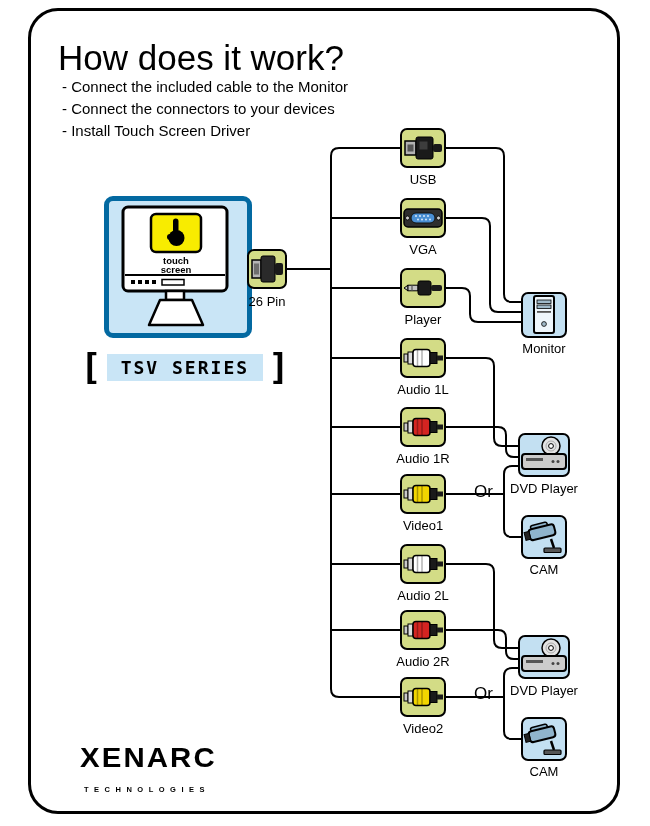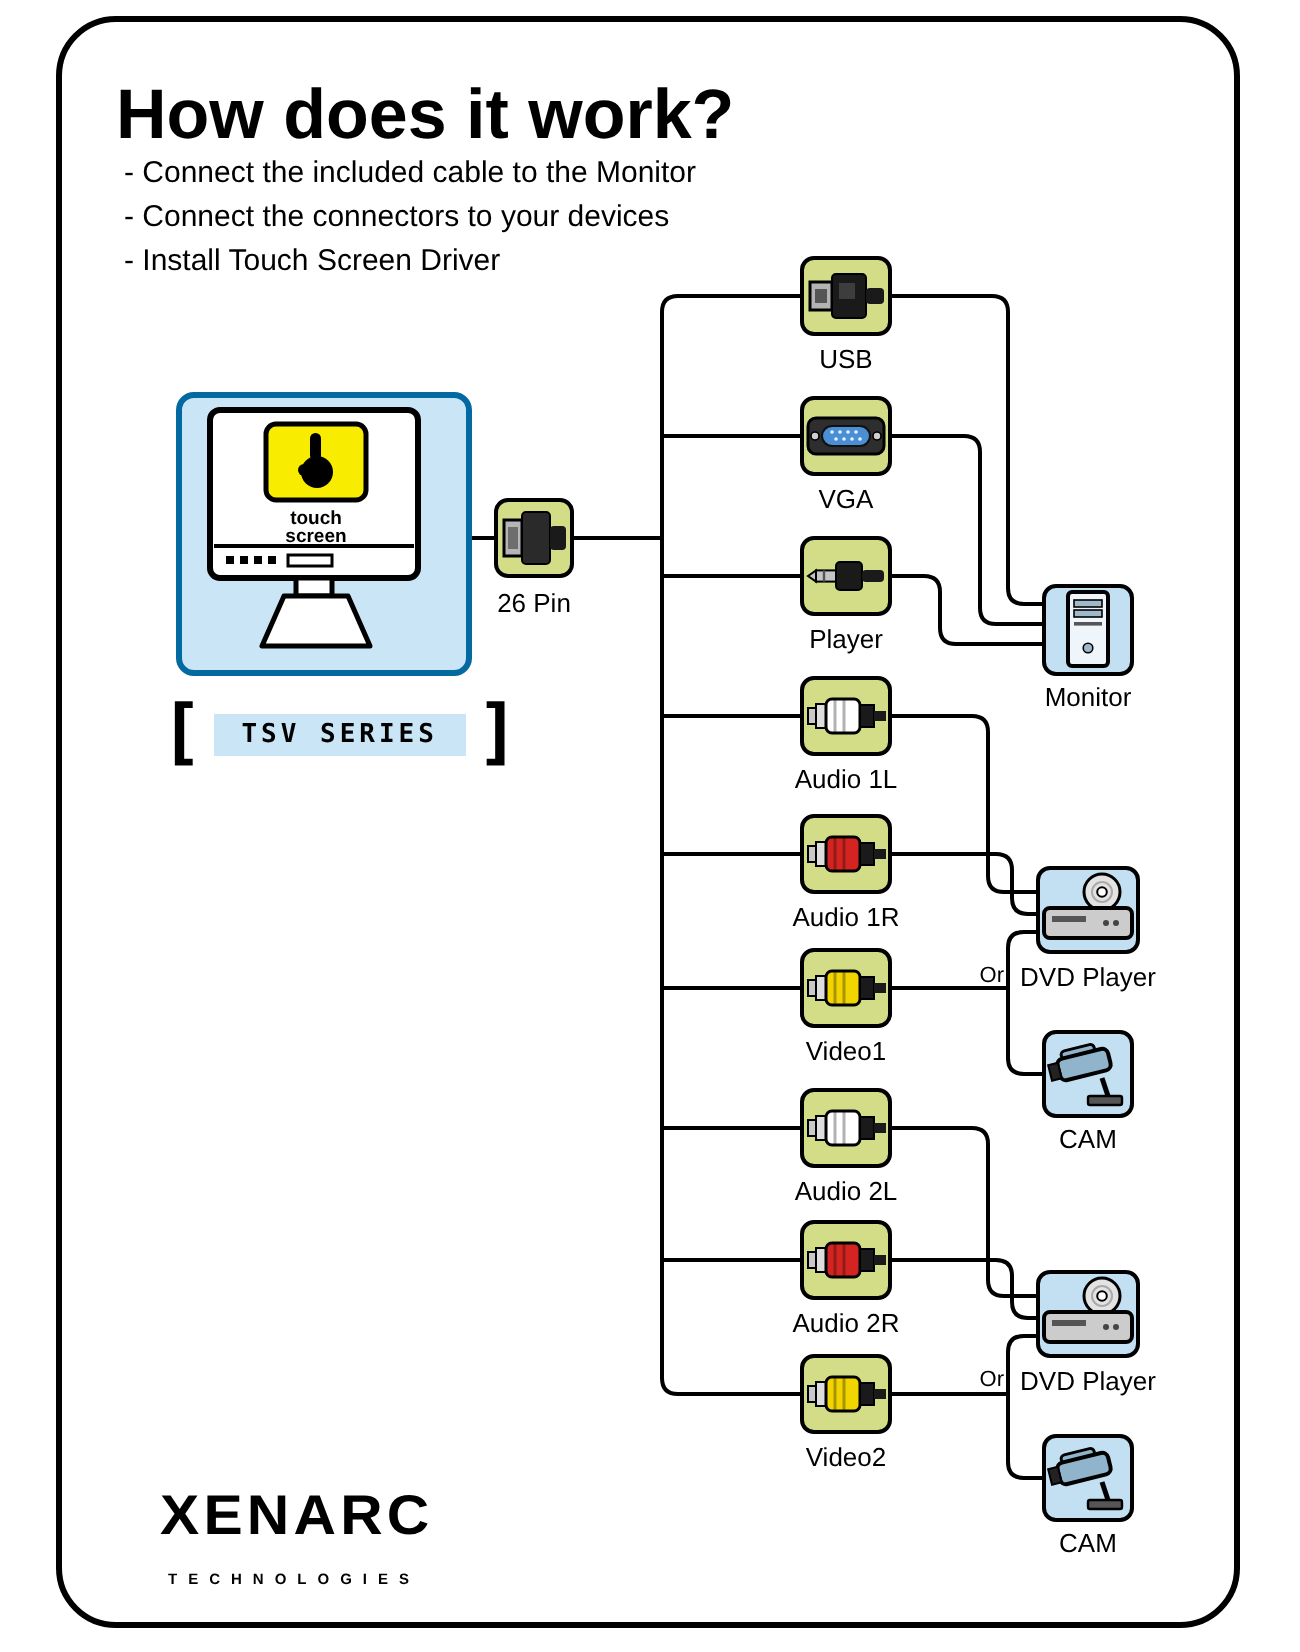--- a/index.html
+++ b/index.html
@@ -1,29 +1,29 @@
 <!DOCTYPE html>
 <html><head>
 <meta charset="utf-8">
 <style>
   html,body{margin:0;padding:0;background:#ffffff;}
   .page{position:relative;width:650px;height:826px;background:#fff;font-family:"Liberation Sans",sans-serif;color:#000;overflow:hidden;}
   .frame{position:absolute;left:28px;top:8px;width:586px;height:800px;border:3px solid #000;border-radius:30px;}
-  .title{position:absolute;left:58px;top:38px;font-size:35px;font-weight:bold;}
+  .title{position:absolute;left:58px;top:38px;font-size:35px;font-weight:normal;}
   .instructions{position:absolute;left:62px;top:76px;font-size:15px;line-height:22px;}
   .lines{position:absolute;left:0;top:0;pointer-events:none;}
-  .monitor-box{position:absolute;left:88px;top:196px;width:148px;height:142px;background:#c9e5f6;border:3px solid #0369a1;border-radius:9px;box-sizing:border-box;}
+  .monitor-box{position:absolute;left:104px;top:196px;width:148px;height:142px;background:#c9e5f6;border:5px solid #0369a1;border-radius:9px;box-sizing:border-box;}
   .series{position:absolute;left:80px;top:352px;display:flex;align-items:center;}
   .series .bracket{font-family:"DejaVu Sans Mono",monospace;font-size:36px;font-weight:bold;line-height:30px;}
-  .series .series-label{background:#c9e5f6;font-family:"DejaVu Sans Mono",monospace;font-weight:bold;font-size:13px;letter-spacing:2px;padding:3px 14px;margin:0 5px;}
+  .series .series-label{background:#c9e5f6;font-family:"DejaVu Sans Mono",monospace;font-weight:bold;font-size:18px;letter-spacing:2px;padding:3px 14px;margin:0 5px;}
   .connector-box{position:absolute;width:46px;height:40px;background:#d3dc86;border:2px solid #000;border-radius:7px;display:flex;align-items:center;justify-content:center;box-sizing:border-box;}
   .cable-box{position:absolute;left:247px;top:249px;width:40px;height:40px;background:#d3dc86;border:2px solid #000;border-radius:7px;display:flex;align-items:center;justify-content:center;box-sizing:border-box;}
   .device-box{position:absolute;background:#c3e0f2;border:2px solid #000;border-radius:7px;display:flex;align-items:center;justify-content:center;box-sizing:border-box;}
   .box-label{position:absolute;font-size:13px;text-align:center;}
-  .or-label{position:absolute;font-size:11px;width:28px;text-align:right;}
+  .or-label{position:absolute;font-size:17px;width:28px;text-align:left;}
   .logo{position:absolute;left:84px;top:742px;width:160px;text-align:left;}
   .logo-name{font-size:28px;font-weight:bold;letter-spacing:2px;transform:scaleX(1.05);}
   .logo-tag{font-size:7.5px;letter-spacing:5.5px;margin-top:11px;font-weight:bold;}
   svg{display:block;}
 </style>
 </head>
 <body>
 
 <div class="page">
   <div class="frame"></div>

